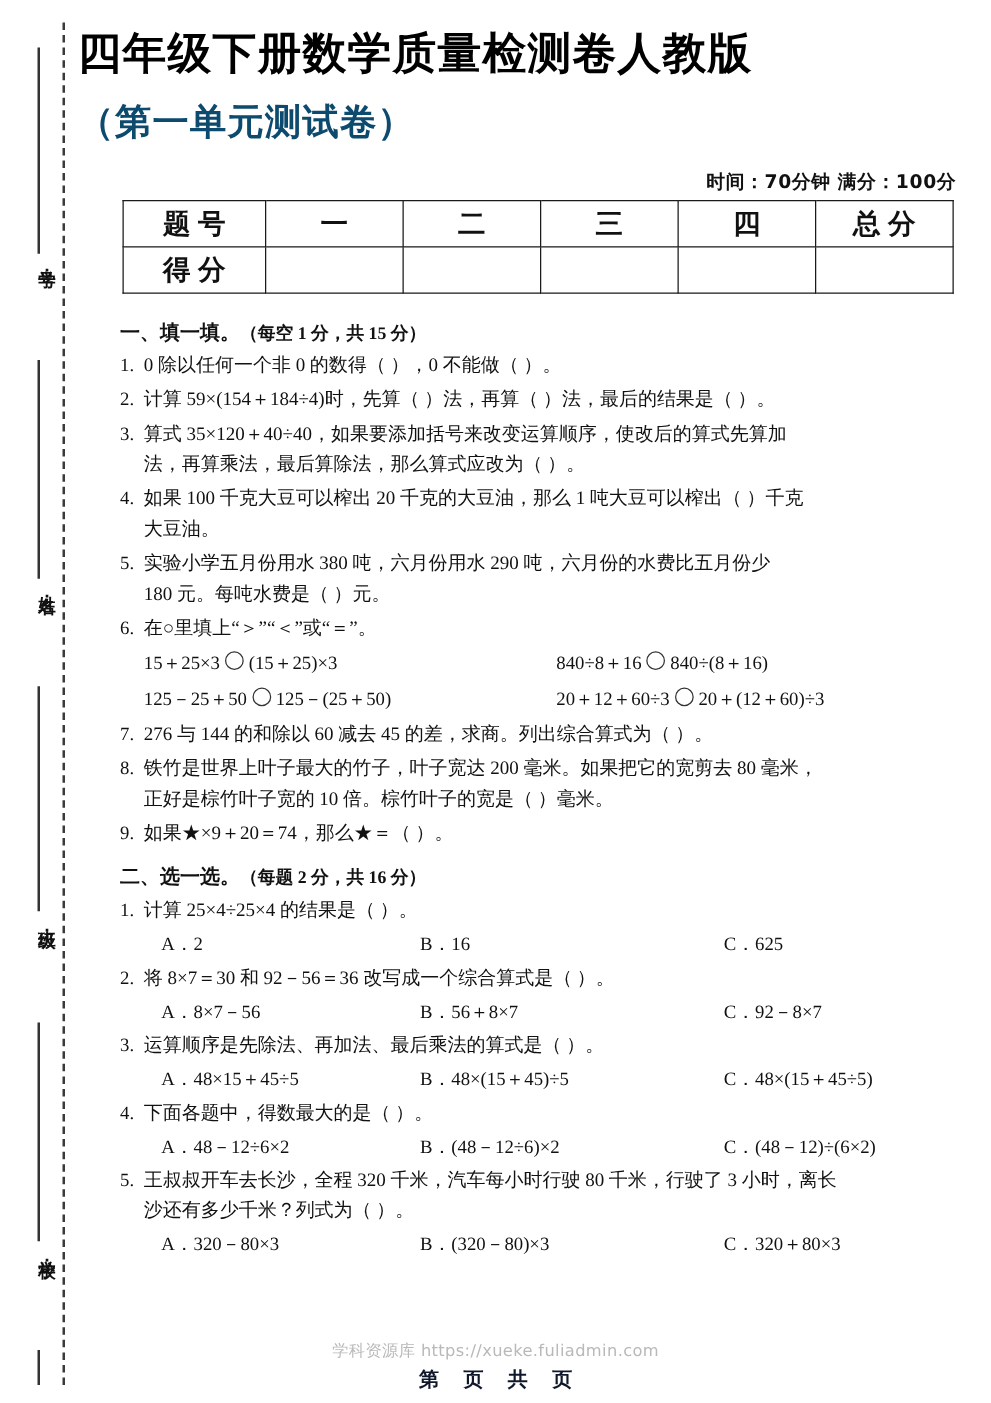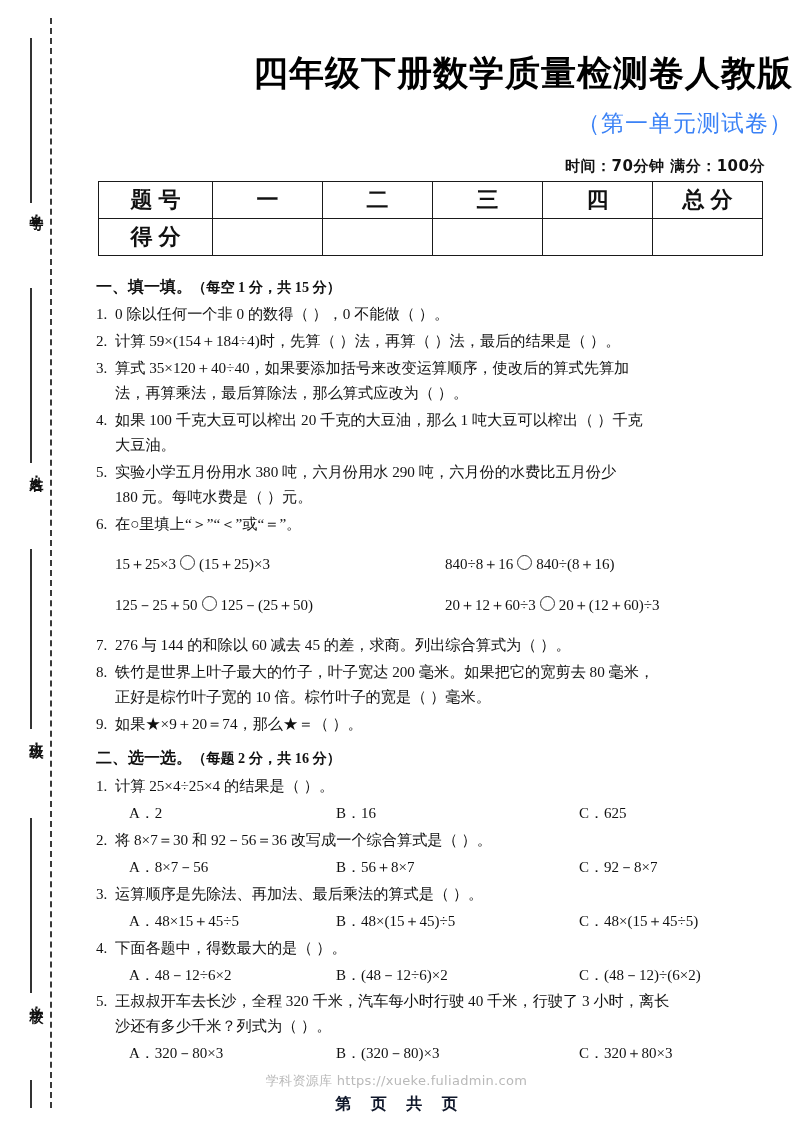--- a/index.html
+++ b/index.html
@@ -49,36 +49,36 @@
     border-left: 2px solid #333;
   }
 
   
   #page {
     position: absolute;
     left: 62px; top: 0;
     width: 731px; height: 1122px;
   }
 
-  #title-block { padding-top: 22px; text-align: right; margin-top: 30px; }
+  #title-block { padding-top: 22px; text-align: left; }
   #main-title {
     font-family: "DejaVu Sans", sans-serif;
     font-weight: bold;
     font-size: 35px;
     letter-spacing: 1px;
     line-height: 1.25;
     color: #000;
   }
   #sub-title {
     font-family: "DejaVu Sans", sans-serif;
-    font-weight: normal;
-    font-size: 23px;
+    font-weight: bold;
+    font-size: 29px;
     letter-spacing: 1px;
     margin-top: 12px;
-    color: #3b82f6;
+    color: #0c4a6e;
   }
 
   #exam-meta {
     font-family: "DejaVu Sans", sans-serif;
     font-size: 15px;
     font-weight: bold;
     text-align: right;
     margin: 18px 28px 5px 0;
     letter-spacing: 0.5px;
   }
@@ -142,21 +142,21 @@
     font-size: 15px;
     white-space: nowrap;
   }
   .opt.a { flex: 0 0 207px; padding-left: 14px; }
   .opt.b { flex: 0 0 243px; }
   .opt.c { flex: 1 1 auto; }
 
   .cmp-row {
     display: flex;
     padding-left: 19px;
-    margin: 16px 0;
+    margin: 4px 0;
   }
   .cmp { font-size: 15px; white-space: nowrap; }
   .cmp.left { flex: 0 0 330px; }
   .cmp.right { flex: 1 1 auto; }
 
   .circ {
     display: inline-block;
     width: 13px; height: 13px;
     border: 1.3px solid #333;
     border-radius: 50%;
@@ -376,21 +376,21 @@
     </div>
     <div class="opts">
       <div class="opt a">A．48－12÷6×2</div>
       <div class="opt b">B．(48－12÷6)×2</div>
       <div class="opt c">C．(48－12)÷(6×2)</div>
     </div>
 
     <div class="q">
       <div class="q-num">5.</div>
       <div class="q-body">
-        <span class="q-line">王叔叔开车去长沙，全程 320 千米，汽车每小时行驶 40 千米，行驶了 3 小时，离长</span>
+        <span class="q-line">王叔叔开车去长沙，全程 320 千米，汽车每小时行驶 80 千米，行驶了 3 小时，离长</span>
         <span class="q-line">沙还有多少千米？列式为（      ）。</span>
       </div>
     </div>
     <div class="opts">
       <div class="opt a">A．320－80×3</div>
       <div class="opt b">B．(320－80)×3</div>
       <div class="opt c">C．320＋80×3</div>
     </div>
 
   </div>

